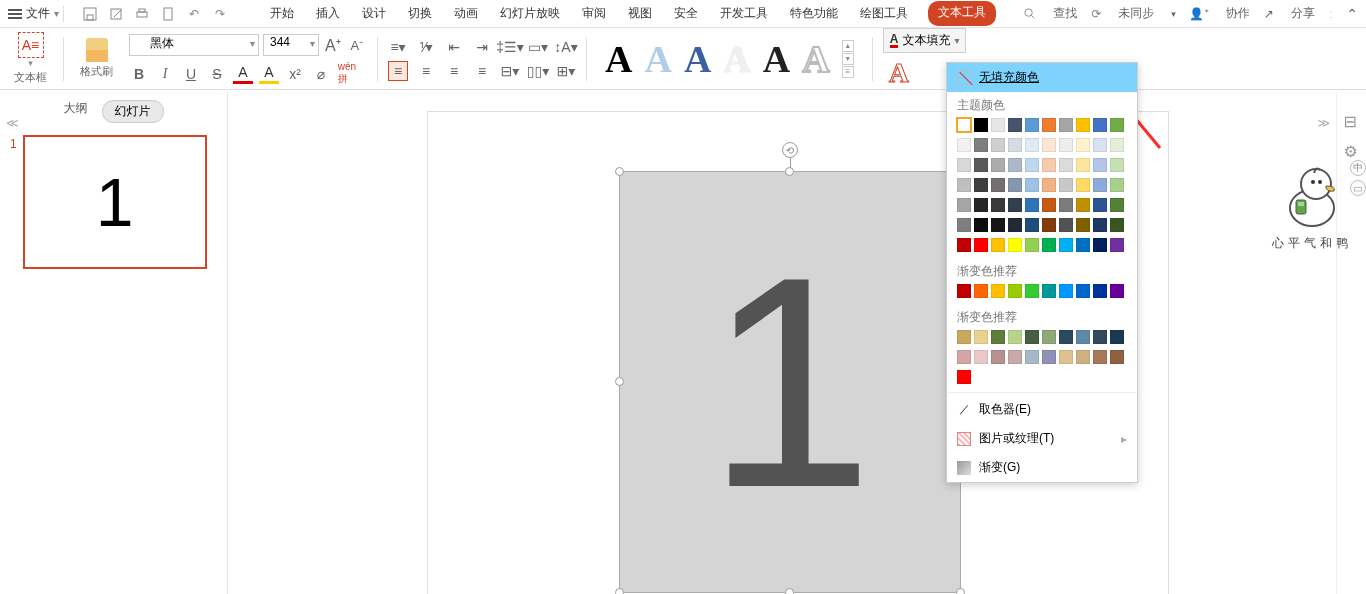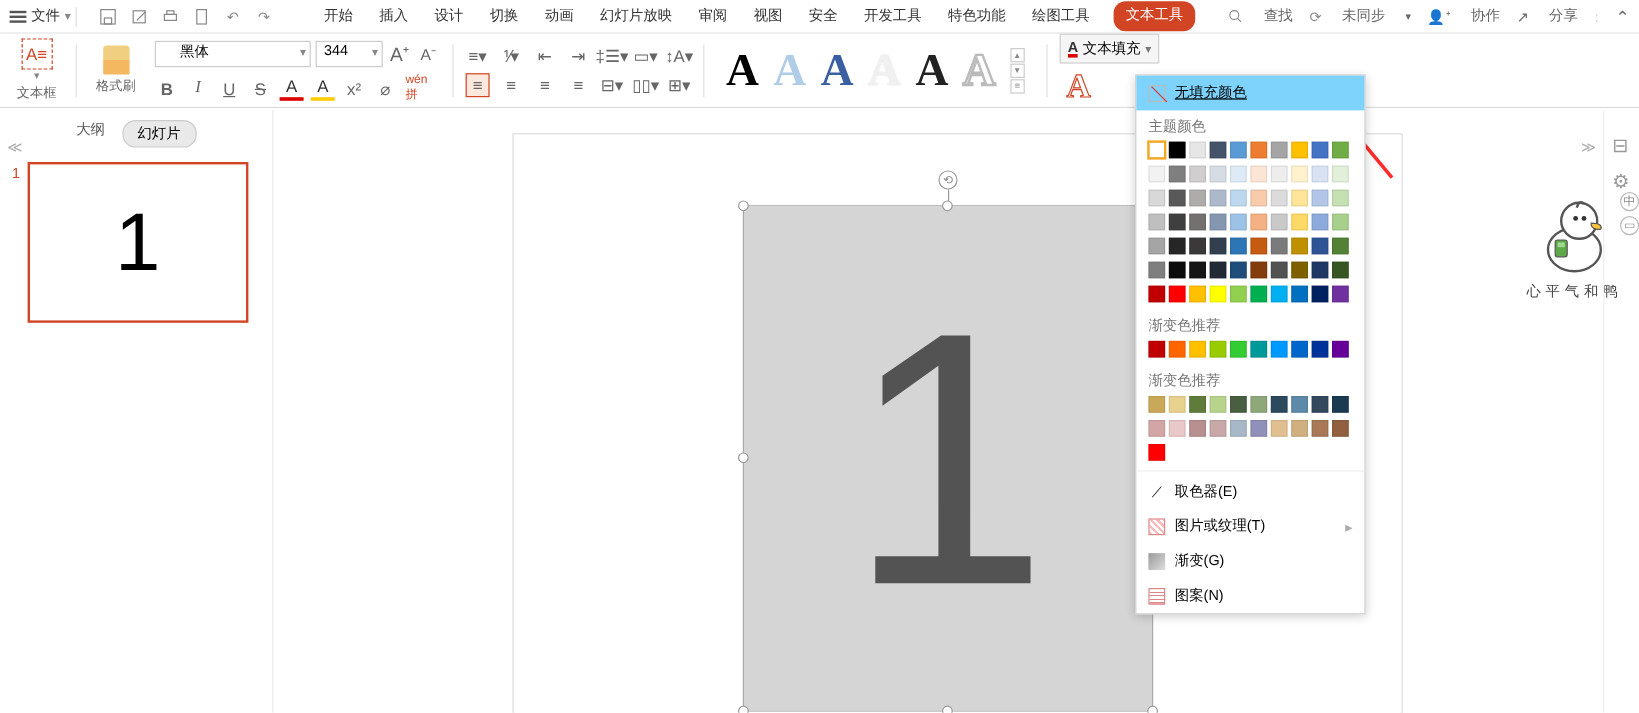--- a/index.html
+++ b/index.html
@@ -436,26 +436,20 @@
       </span>
     <span>图片或纹理(T)</span>
     <span style="margin-left:auto;color:#aaa">▸</span>
   </div>
   <div class="row-item">
     <span class="menu-icon">
         <span style="width:14px;height:14px;background:linear-gradient(135deg,#999,#ddd);display:inline-block"></span>
       </span>
     <span>渐变(G)</span>
   </div>
-  <div class="row-item">
-    <span class="menu-icon">
-        <span style="width:14px;height:14px;border:1px solid #d88;background:repeating-linear-gradient(0deg,#d88,#d88 1px,#fff 1px,#fff 3px);display:inline-block"></span>
-      </span>
-    <span>图案(N)</span>
-  </div>
 </div>
 
 <svg class="anno-arrow" width="80" height="80">
   <defs>
       <marker id="ah" markerWidth="10" markerHeight="10" refX="2" refY="3" orient="auto">
         <path d="M0,0 L6,3 L0,6 Z" fill="#ff2a2a"></path>
       </marker>
     </defs>
   <path d="M60 70 L10 10" stroke="#ff2a2a" stroke-width="3" marker-end="url(#ah)" fill="none"></path>
 </svg>

